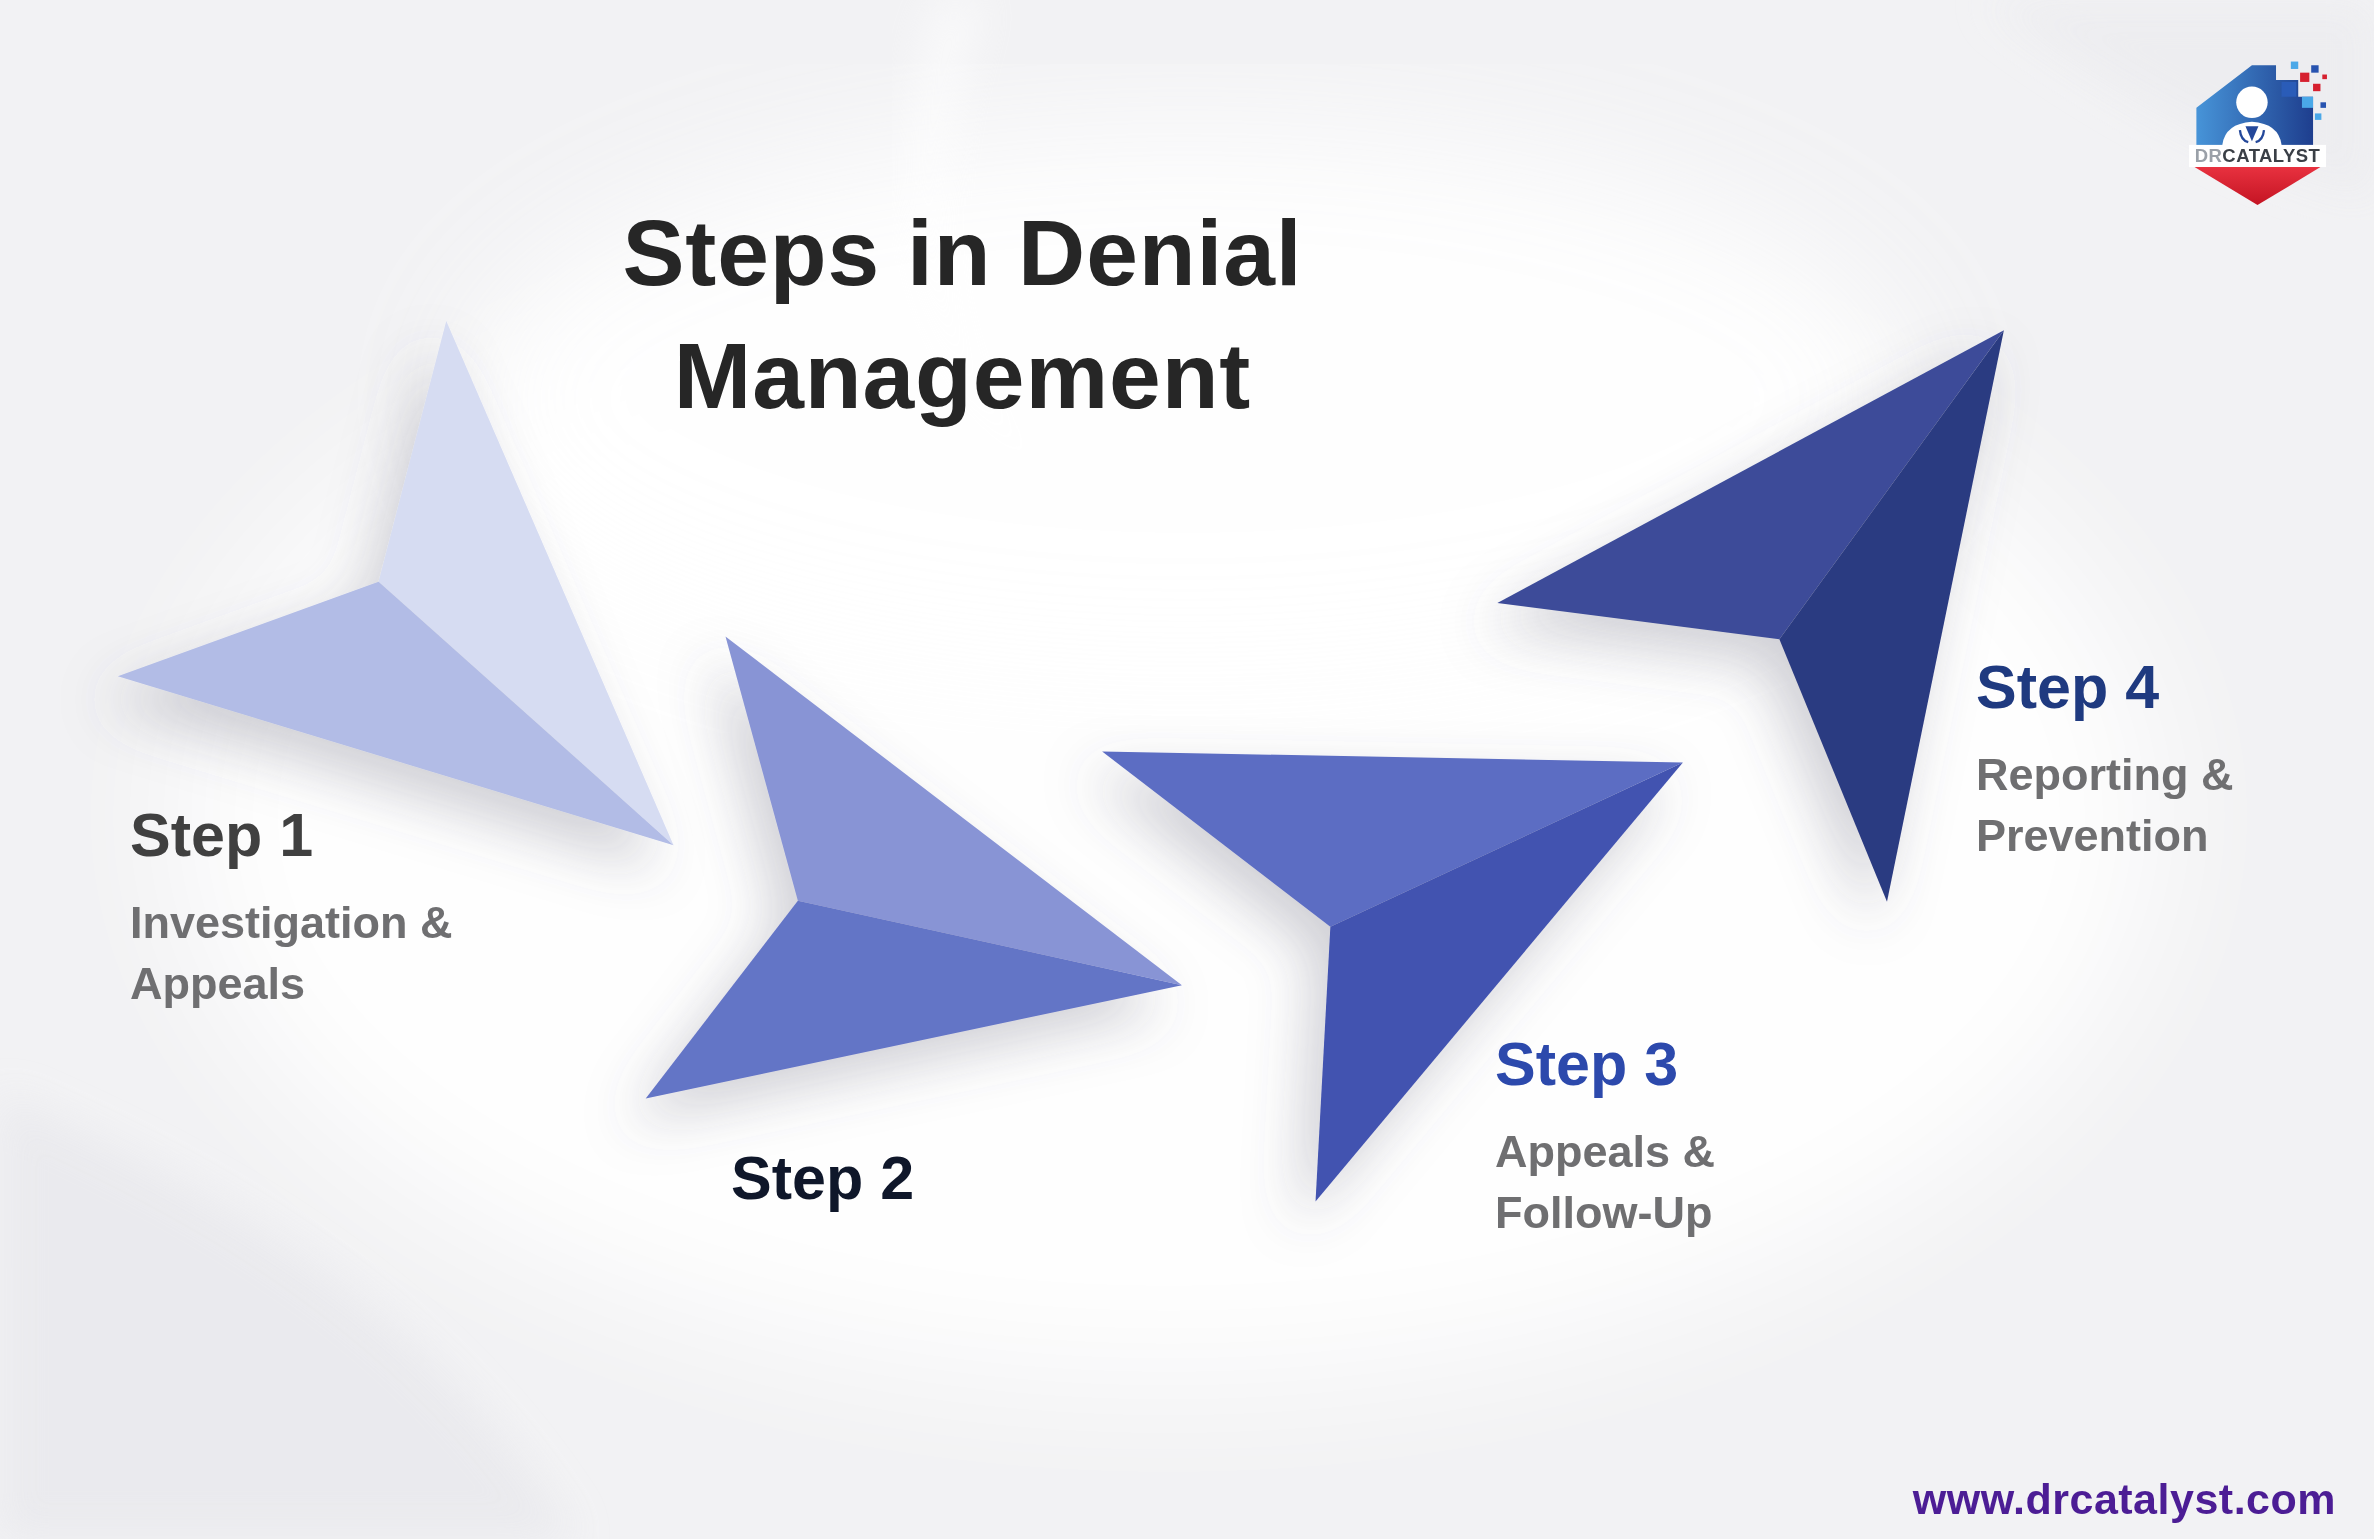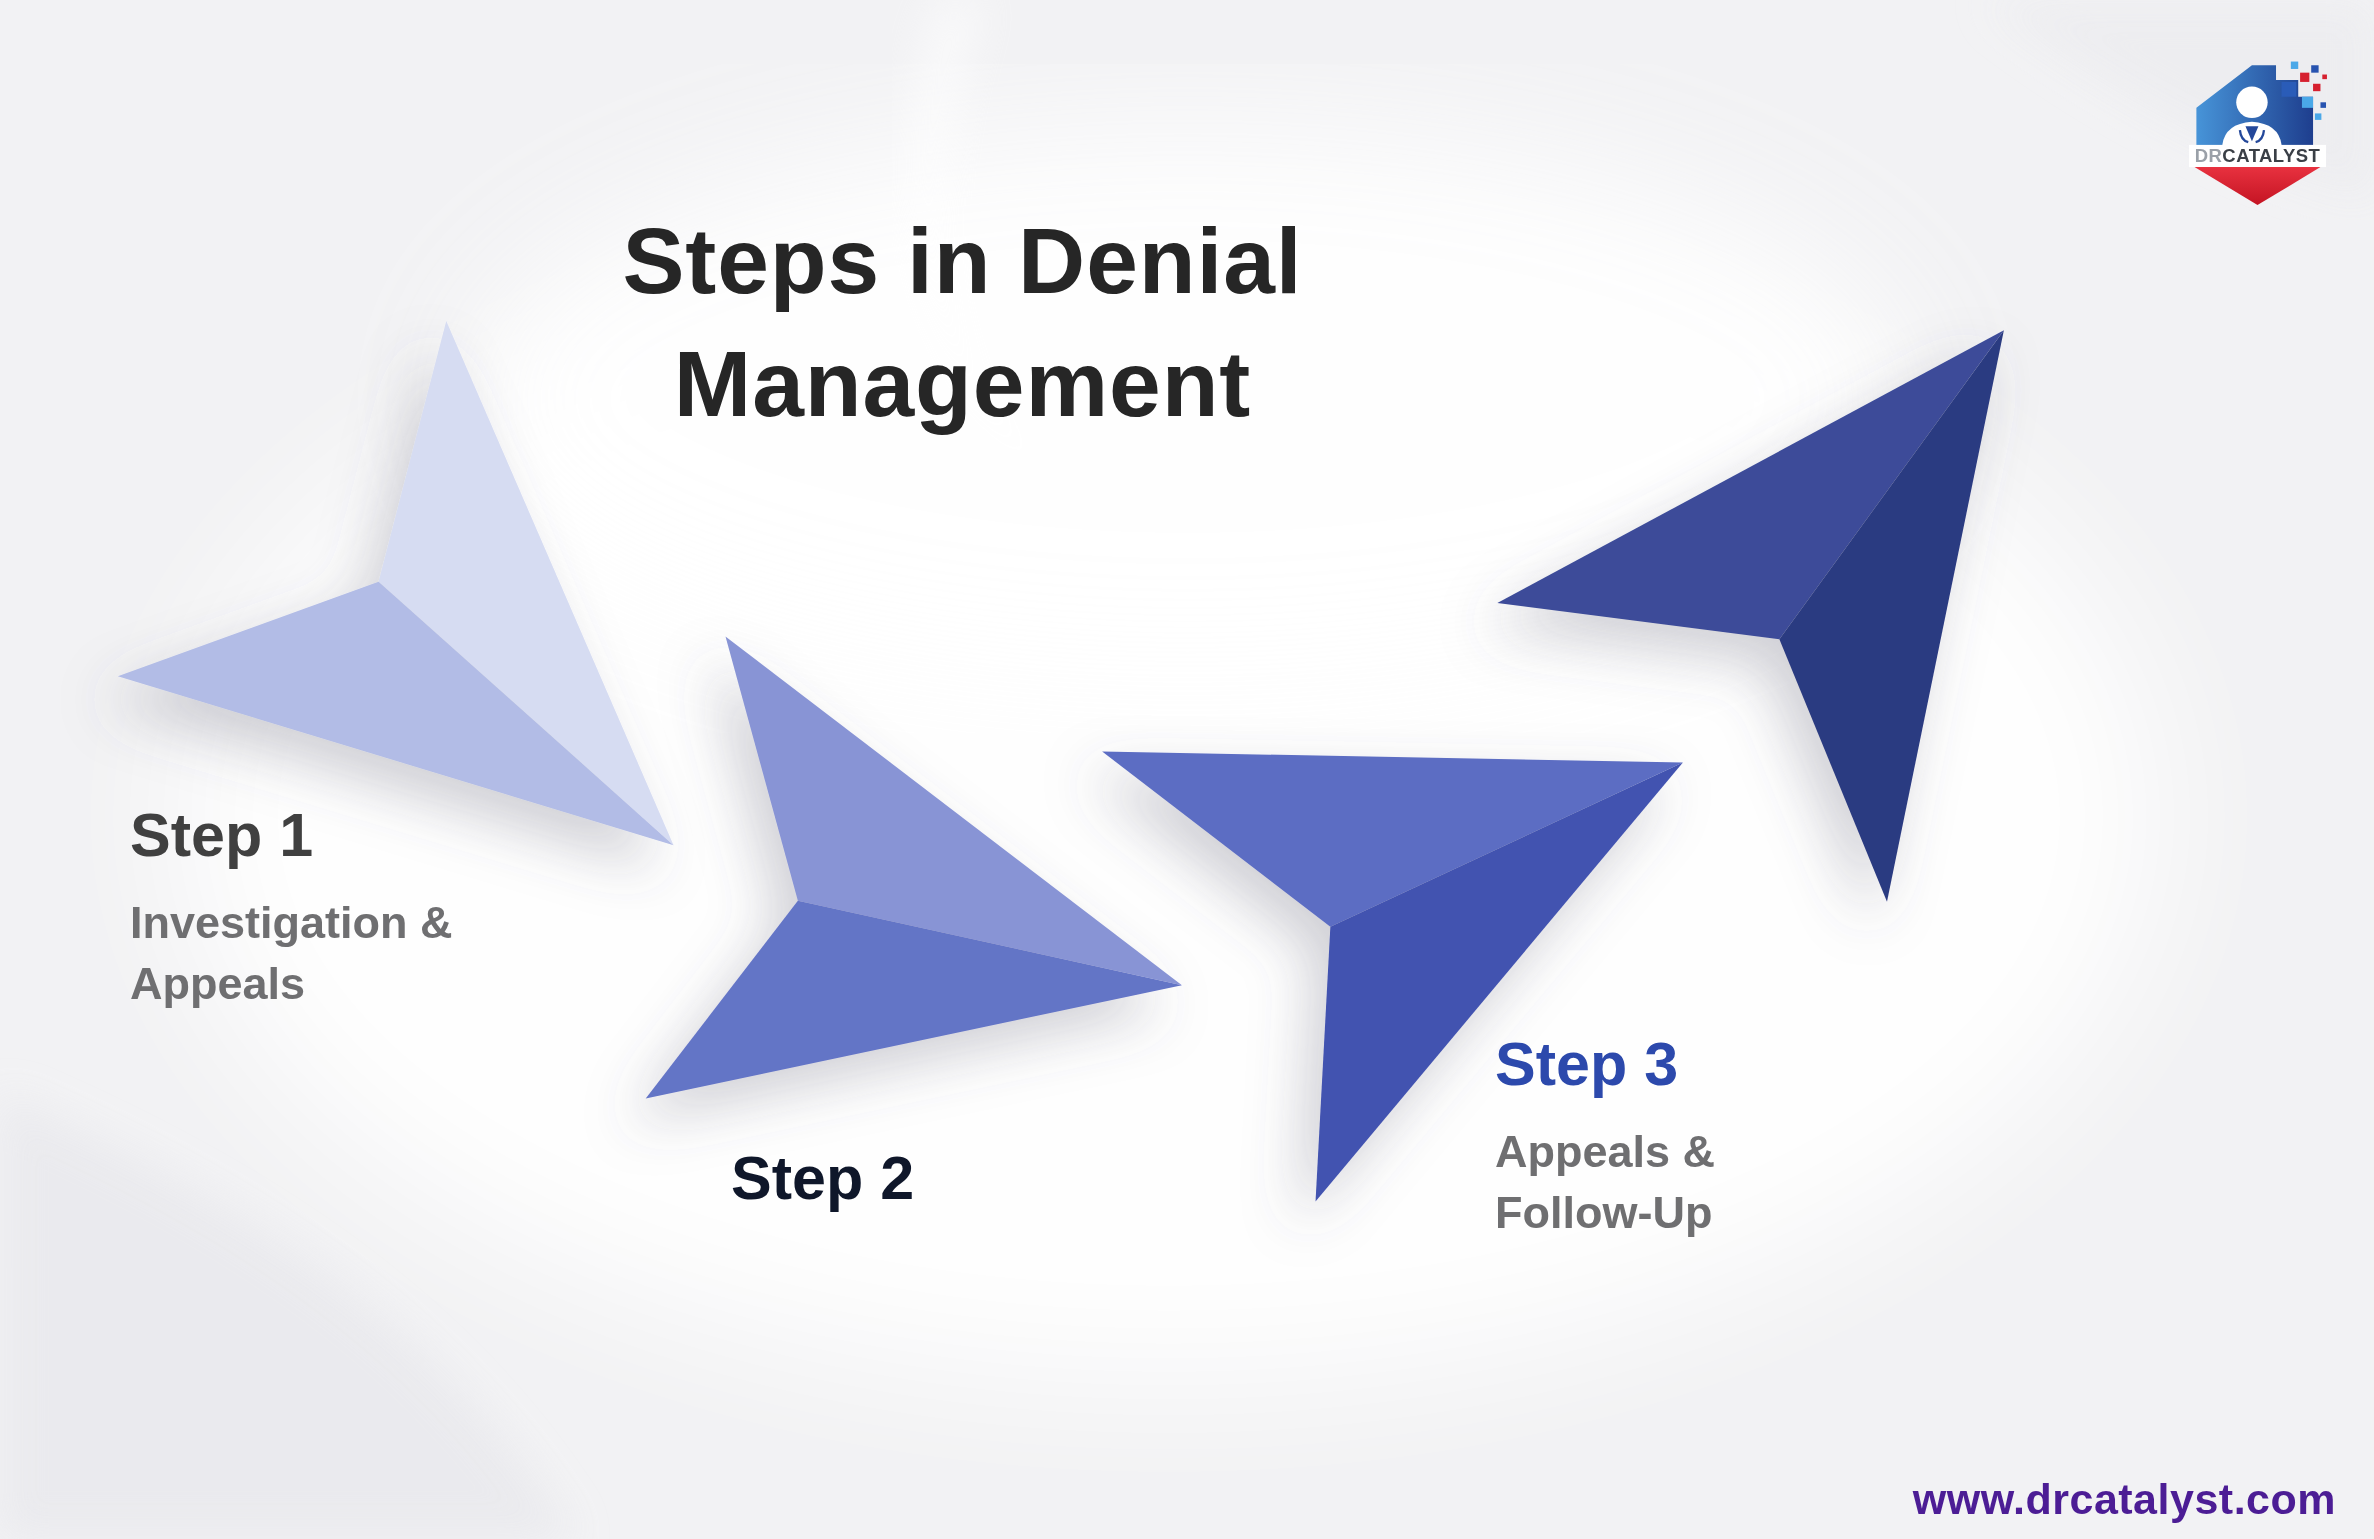--- a/index.html
+++ b/index.html
@@ -7,21 +7,21 @@
     width: 2375px; height: 1540px;
     overflow: hidden;
     font-family: "Liberation Sans", sans-serif;
     background: #f2f2f4;
     position: relative;
   }
   #canvas { position: absolute; inset: 0; width: 2375px; height: 1540px; }
   #bg-art { position: absolute; left: 0; top: 0; z-index: 0; }
 
   .title {
-    position: absolute; left: 0; top: 200px; width: 1925px;
+    position: absolute; left: 0; top: 192px; width: 1925px;
     text-align: center; z-index: 2;
     color: #262626; font-size: 93px; font-weight: 700; line-height: 1.32;
     letter-spacing: 0.9px;
   }
 
   .step-block { position: absolute; z-index: 2; }
   .step-label { font-size: 61px; font-weight: 700; line-height: 1; margin-bottom: 26px; }
   .step-desc  { font-size: 45px; font-weight: 700; color: #6f6f71; line-height: 1.36; }
 
   .step-1 { left: 130px;  top: 805px;  }
@@ -116,20 +116,27 @@
   </div>
 
   <div class="step-block step-3">
     <div class="step-label">Step 3</div>
     <div class="step-desc">
       <div>Appeals &amp;</div>
       <div>Follow-Up</div>
     </div>
   </div>
 
+  <div class="step-block step-4">
+    <div class="step-label">Step 4</div>
+    <div class="step-desc">
+      <div>Reporting &amp;</div>
+      <div>Prevention</div>
+    </div>
+  </div>
 
   <div class="website">www.drcatalyst.com</div>
 
   <svg class="logo" viewBox="0 0 152 162">
     <g>
       <polygon points="10,96 10,56 70,10 96,10 96,26 120,26 120,44 136,44 136,96" fill="url(#logo-blue)"></polygon>
 
       <g>
         <rect x="102" y="28" width="16" height="16" fill="#2a5cb8"></rect>
         <rect x="124" y="44" width="12" height="12" fill="#4aa8e8"></rect>

